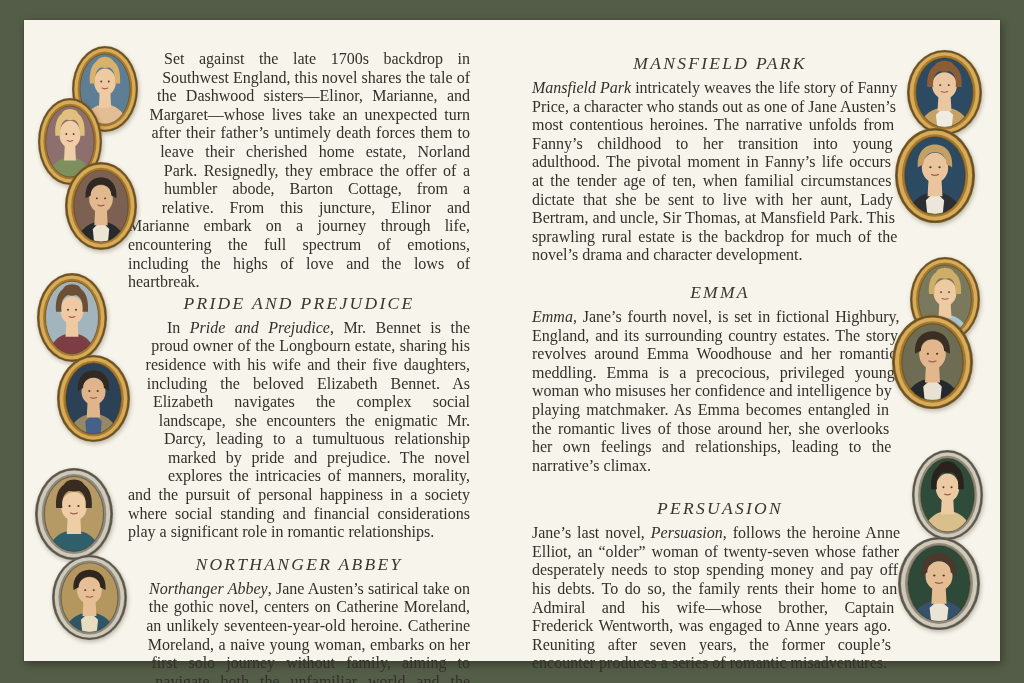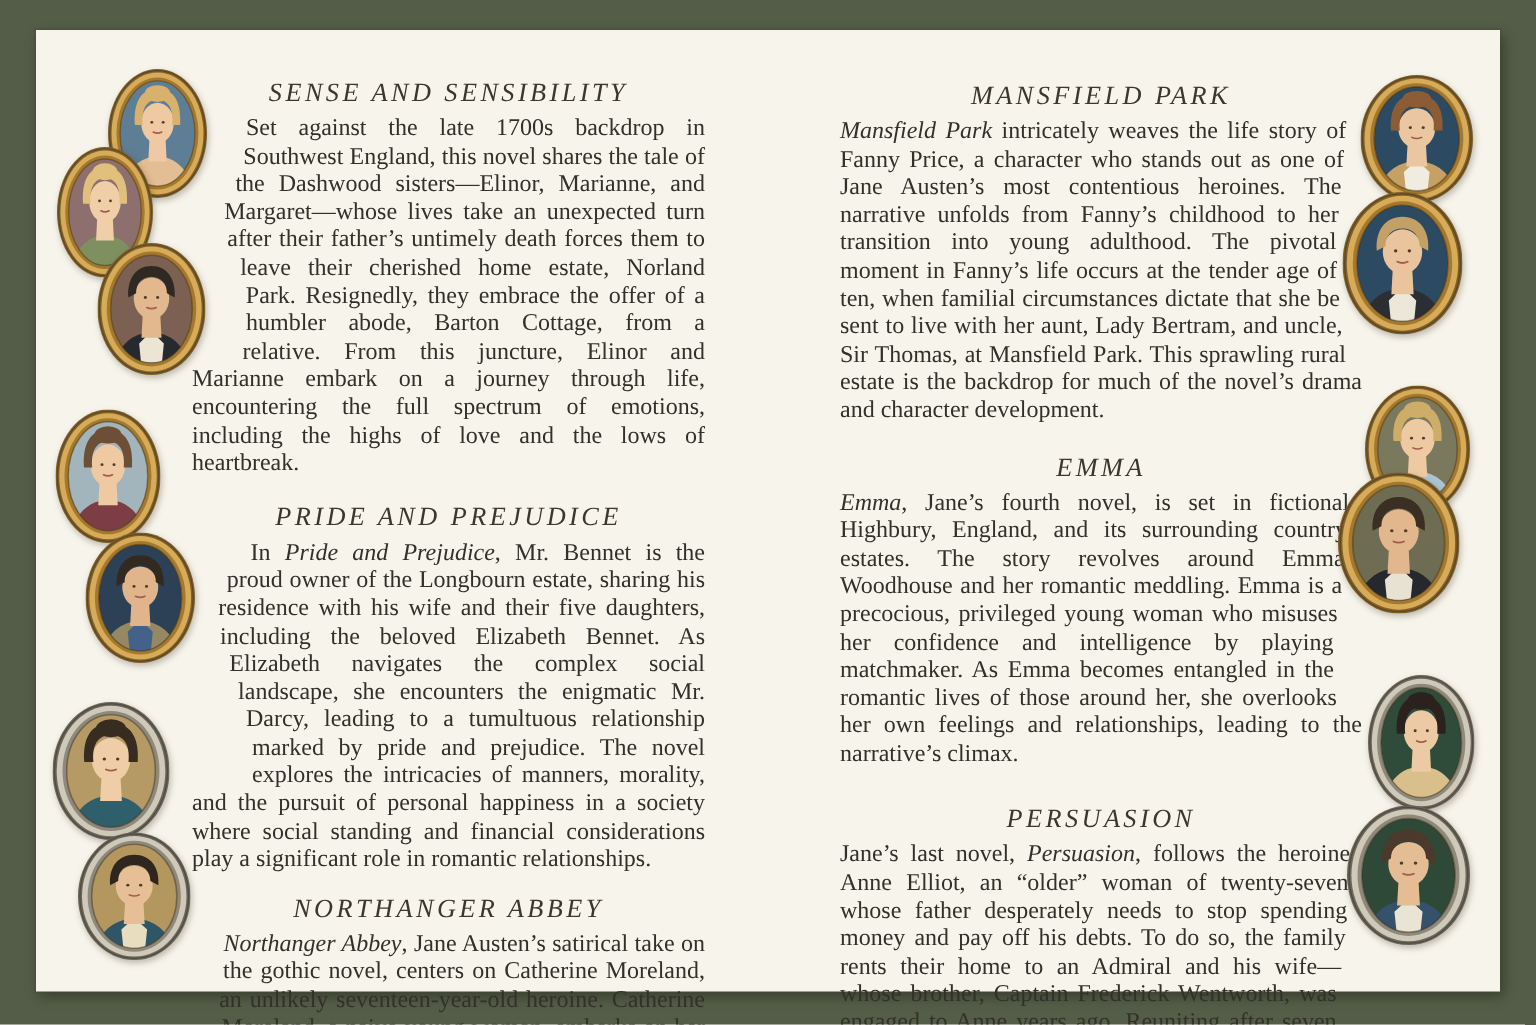--- a/index.html
+++ b/index.html
@@ -11,22 +11,22 @@
   .spread{
     position:absolute;left:24px;top:20px;width:976px;height:641px;
     background:#f7f4eb;
     box-shadow:0 0 0 1px rgba(70,70,55,.38), 2px 3px 8px rgba(0,0,0,.35);
   }
   .half{position:absolute;top:0;height:100%;width:488px;}
   .half.left{left:0;padding-top:30px;box-sizing:border-box;}
   .half.right{left:488px;padding-top:32px;box-sizing:border-box;}
   section{display:block;}
   .half.left section{margin-left:104px;margin-right:42px;}
-  .half.right section{margin-left:48px;margin-right:92px;}
-  .half.left .s2{margin-top:14px;}
+  .half.right section{margin-left:20px;margin-right:92px;}
+  .half.left .s2{}
   .half.left .s3{margin-top:11px;}
   .half.right .s2{margin-top:16px;}
   .half.right .s3{margin-top:22px;}
   h2{
     font-style:italic;font-weight:normal;
     font-size:17.5px;line-height:22px;letter-spacing:2.3px;
     text-align:center;color:#3c362e;margin:0 0 5px 0;
   }
   p.body{
     font-size:16px;line-height:18.6px;color:#33302a;
@@ -224,21 +224,20 @@
        <circle cx="39" cy="38" r="1" fill="#4f3a2b"></circle>
        <path d="M32,45 Q35,46.6 38,45" stroke="#a65b4f" stroke-width="1.2" fill="none" stroke-linecap="round"></path>
        <path d="M35,16 C25,16 19,25 20,38 L25,35 C25,28 29,23.5 35,23.5 C41,23.5 45,28 45,35 L50,38 C51,25 45,16 35,16 Z" fill="#2f2620"></path>
      </g>
      <ellipse cx="35" cy="46" rx="26.5" ry="37.5" fill="none" stroke="rgba(55,38,12,0.4)" stroke-width="1"></ellipse>
      <ellipse cx="35" cy="46" rx="33.8" ry="44.8" fill="none" stroke="rgba(0,0,0,0.25)" stroke-width="0.8"></ellipse>
    </svg>
       </div>
 
     <section class="s1">
-      <h2>SENSE AND SENSIBILITY</h2>
       <p class="body"><span class="sh" style="width:36px;height:166px;shape-outside:polygon(0 0,34px 0,30px 16%,18px 34%,14px 50%,28px 64%,34px 82%,26px 100%,0 100%);shape-margin:3px;"></span><span>Set against the late 1700s backdrop in Southwest England, this novel shares the tale of the Dashwood sisters—Elinor, Marianne, and Margaret—whose lives take an unexpected turn after their father’s untimely death forces them to leave their cherished home estate, Norland Park. Resignedly, they embrace the offer of a humbler abode, Barton Cottage, from a relative. From this juncture, Elinor and Marianne embark on a journey through life, encountering the full spectrum of emotions, including the highs of love and the lows of heartbreak.</span></p>
     </section>
 
     <section class="s2">
       <h2>PRIDE AND PREJUDICE</h2>
       <p class="body"><span class="sh" style="width:40px;height:166px;shape-outside:polygon(0 0,36px 0,18px 12%,12px 30%,16px 46%,24px 60%,32px 76%,38px 92%,36px 100%,0 100%);shape-margin:3px;"></span><span>In <i>Pride and Prejudice</i>, Mr. Bennet is the proud owner of the Longbourn estate, sharing his residence with his wife and their five daughters, including the beloved Elizabeth Bennet. As Elizabeth navigates the complex social landscape, she encounters the enigmatic Mr. Darcy, leading to a tumultuous relationship marked by pride and prejudice. The novel explores the intricacies of manners, morality, and the pursuit of personal happiness in a society where social standing and financial considerations play a significant role in romantic relationships.</span></p>
     </section>
 
     <section class="s3">
       <h2>NORTHANGER ABBEY</h2>

